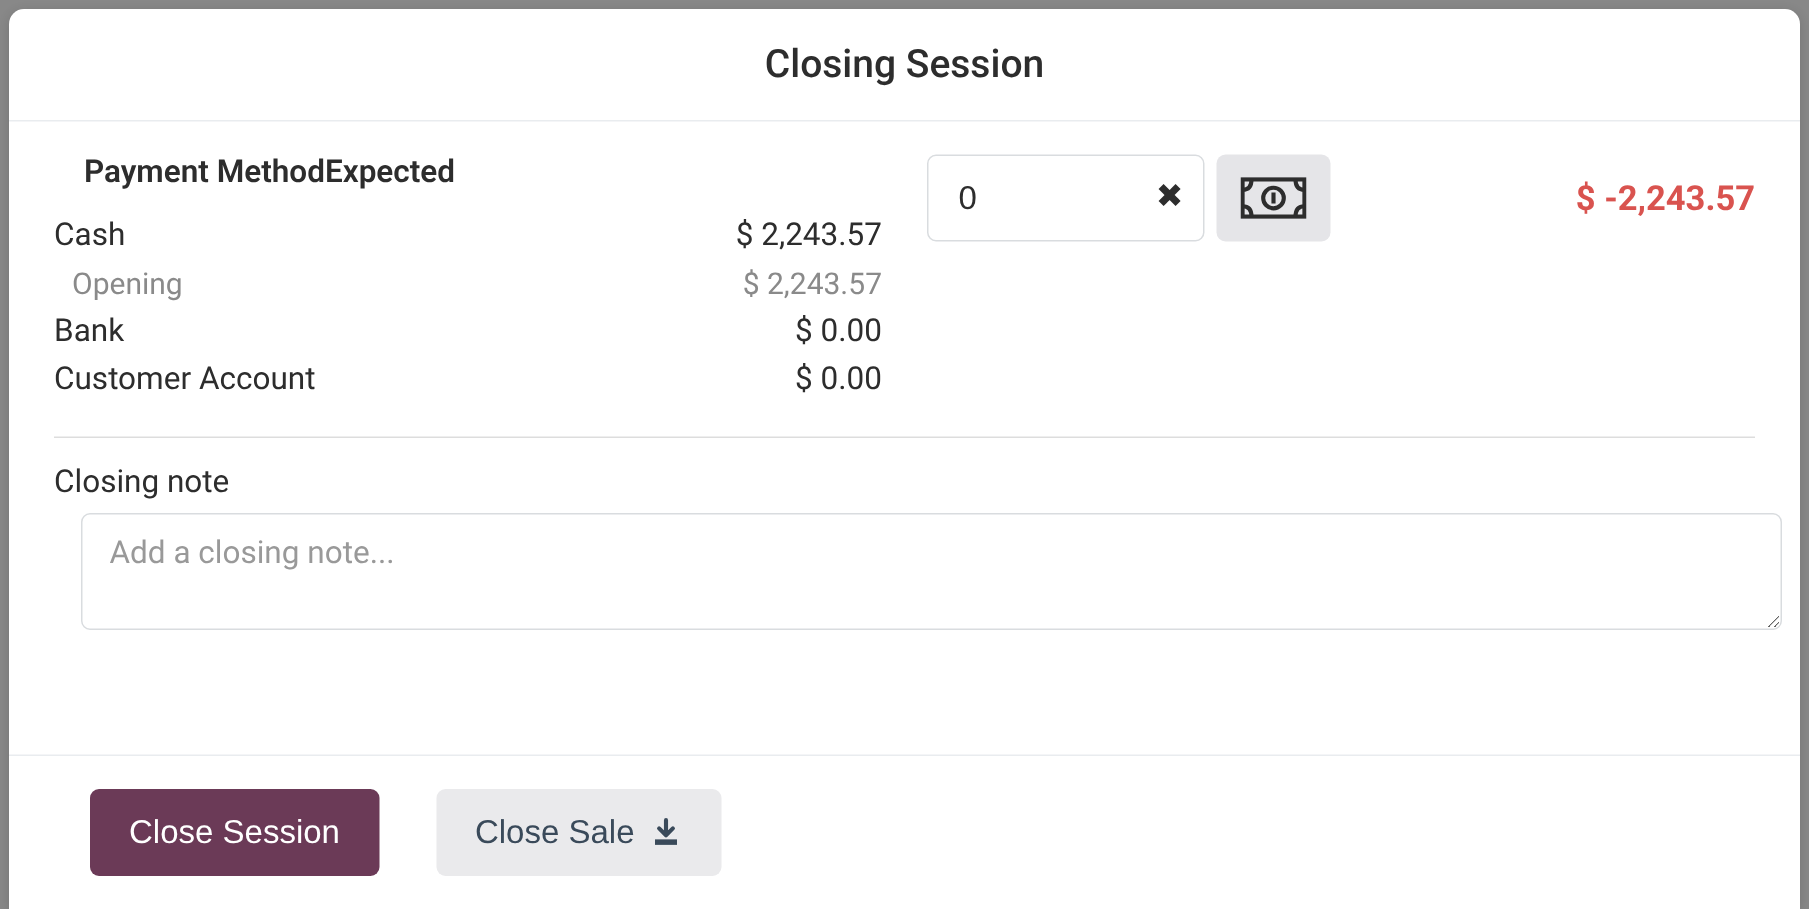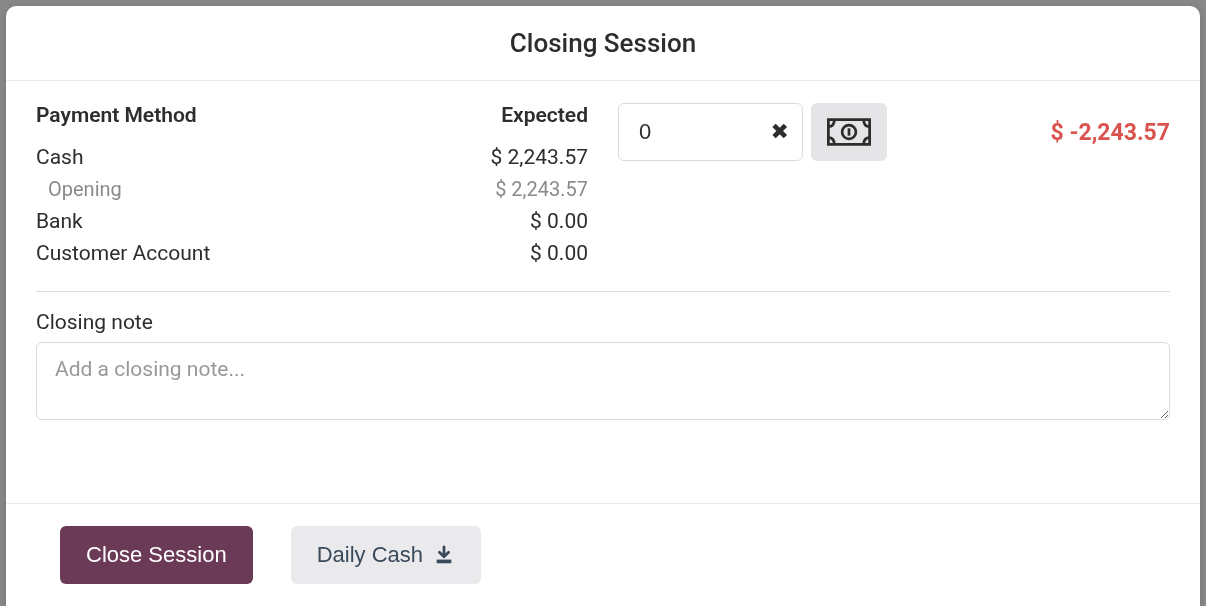--- a/index.html
+++ b/index.html
@@ -47,25 +47,25 @@
       overflow: auto;
     }
     .grid {
       display: grid;
       grid-template-columns: 1fr 1fr;
       column-gap: 30px;
     }
     .col-left, .col-right { }
     .heading-row {
       display: flex;
-      justify-content: space-between;
       font-size: 21px;
       font-weight: 600;
       color: #2d2d2d;
       margin-bottom: 14px;
+      margin-left: 20px;
     }
     .heading-right { text-align: right; }
     .pm-row {
       display: flex;
       justify-content: space-between;
       align-items: center;
       font-size: 21px;
       color: #2d2d2d;
       padding: 4px 0;
     }
@@ -138,20 +138,21 @@
     .note-area {
       width: 100%;
       min-height: 78px;
       border: 1px solid #d9dcdf;
       border-radius: 6px;
       padding: 14px 18px;
       font-size: 21px;
       font-family: inherit;
       resize: both;
       color: #2d2d2d;
+      margin-left: 18px;
     }
     .note-area::placeholder { color: #999; }
     .modal-footer {
       border-top: 1px solid #e9ecef;
       padding: 22px 30px;
       display: flex;
       gap: 14px;
     }
     .btn {
       border: none;
@@ -236,21 +237,21 @@
     <div class="note-label">Closing note</div>
     <textarea class="note-area" placeholder="Add a closing note..." style=""></textarea>
 
   </div>
 
   <div class="modal-footer">
     <button class="btn btn-primary">
       <span>Close Session</span>
     </button>
     <button class="btn btn-secondary">
-      <span>Daily Cash</span>
+      <span>Close Sale</span>
       <svg width="22" height="22" viewBox="0 0 24 24">
         <path d="M12 3 L12 13 M7 9 L12 14 L17 9" fill="none" stroke="#3a4a5a" stroke-width="3" stroke-linecap="round" stroke-linejoin="round"></path>
         <rect x="4" y="17" width="16" height="4" fill="#3a4a5a"></rect>
       </svg>
     </button>
   </div>
 
 </div>
 
 </body></html>

